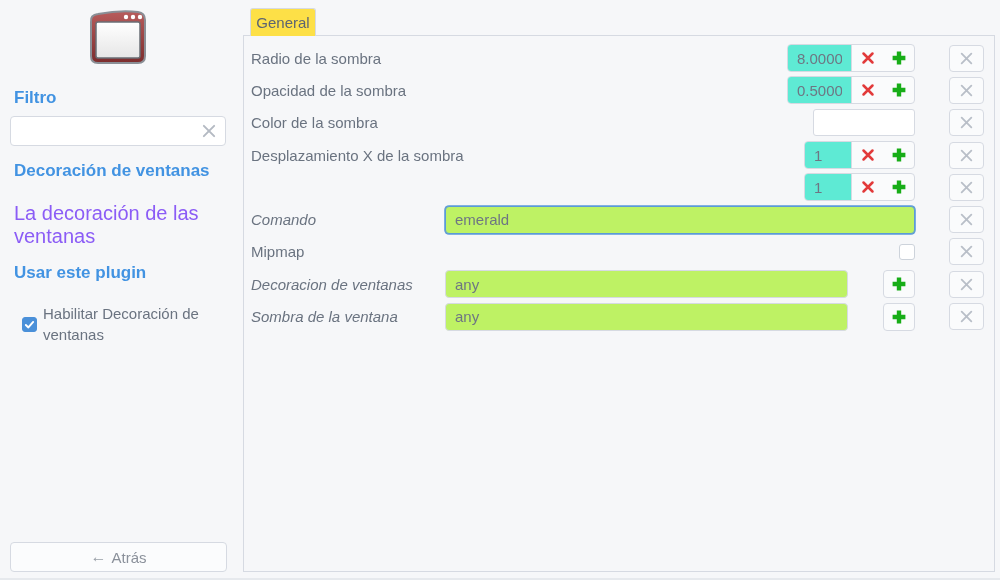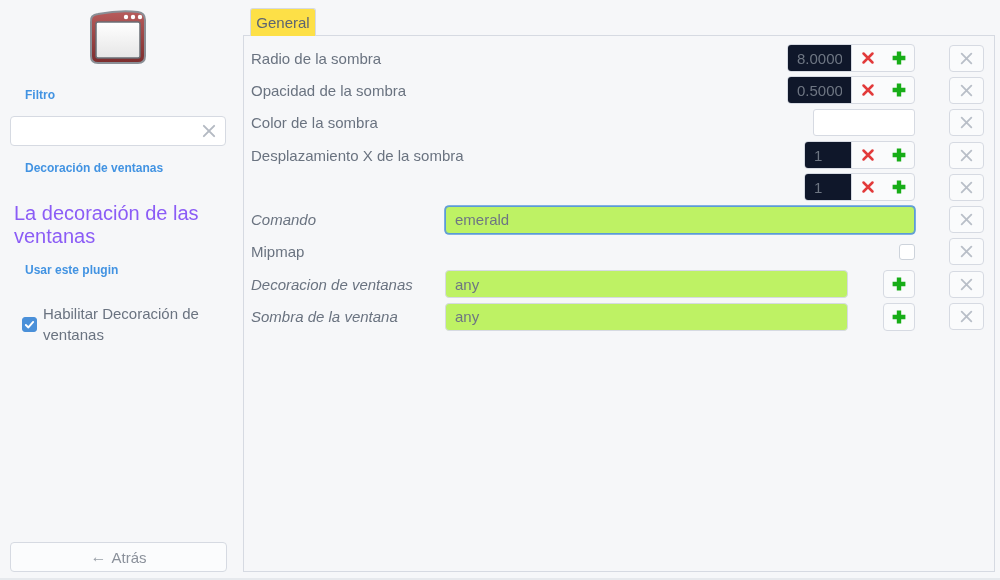--- a/index.html
+++ b/index.html
@@ -7,21 +7,21 @@
   body {
     position: relative;
     background: #f6f7f9;
     font-family: "Liberation Sans", sans-serif;
     overflow: hidden;
     border-bottom: 2px solid #e6e9ed;
   }
   
   .sidebar { position:absolute; left:0; top:0; width:243px; height:580px; }
   .app-icon { position:absolute; left:86px; top:8px; width:62px; height:58px; }
-  .h-blue { position:absolute; left:25px; font-size:12px; font-weight:bold; color:#4293e2; }
+  .h-blue { position:absolute; left:14px; font-size:17px; font-weight:bold; color:#4293e2; }
   .filter-heading { top:88px; }
   .plugin-title { top:161px; }
   .use-plugin-heading { top:263px; }
   .search-box { position:absolute; left:10px; top:116px; width:216px; height:30px;
     background:#fff; border:1px solid #d6dae2; border-radius:4px;
     display:flex; align-items:center; padding:0 8px; }
   .search-box input { flex:1; border:none; outline:none; background:transparent;
     font-size:15px; color:#6e7683; font-family:inherit; min-width:0; }
   .icon-btn { display:flex; align-items:center; justify-content:center; cursor:pointer; }
   .plugin-desc { position:absolute; left:14px; top:202px; width:195px;
@@ -47,21 +47,21 @@
   .rows { padding:6px 10px 0 7px; }
   .row { height:32.3px; display:flex; align-items:center;gap:28px; }
   .row-label { font-size:15px; color:#6a7380; white-space:nowrap; }
   .row-label.fixed { width:166px; flex:none;font-style:italic; }
   .spacer { flex:1; }
   .gray-x { width:35px; height:27px; margin-left:6px; flex:none;
     background:#fafbfc; border:1px solid #d6dae2; border-radius:4px;
     display:flex; align-items:center; justify-content:center; cursor:pointer; }
   .spin-group { display:flex; height:28px; flex:none;
     border:1px solid #d6dae2; border-radius:4px; background:#fafbfc; overflow:hidden; }
-  .spin-group input { border:none; outline:none; background:#0f172a;
+  .spin-group input { border:none; outline:none; background:#5eead4;
     border-right:1px solid #d6dae2; padding:0 9px; font-size:15px; color:#6e7683;
     font-family:inherit; }
   .spin-btn { width:31px; display:flex; align-items:center; justify-content:center; cursor:pointer; }
   .color-swatch-btn { width:102px; height:27px; flex:none; background:#fff;
     border:1px solid #d6dae2; border-radius:3px; padding:3px 4px; cursor:pointer; }
   .checker { width:100%; height:100%;
     background:
       conic-gradient(#4e4e4e 90deg, #9c9c9c 90deg 180deg, #4e4e4e 180deg 270deg, #9c9c9c 270deg);
     background-size:16px 16px; }
   .text-input { flex:1; height:28px; background:#bef264; border:1px solid #d6dae2;

